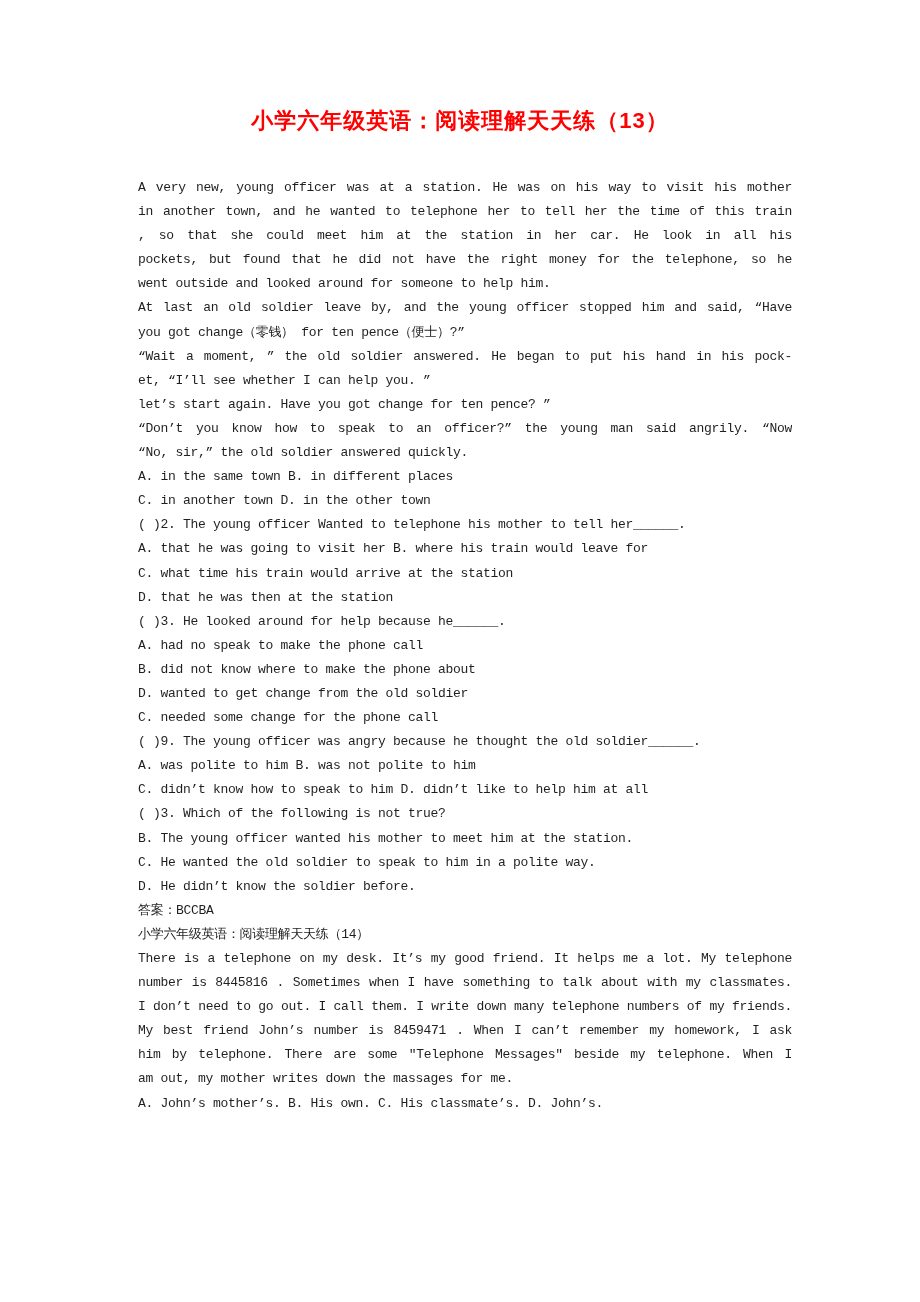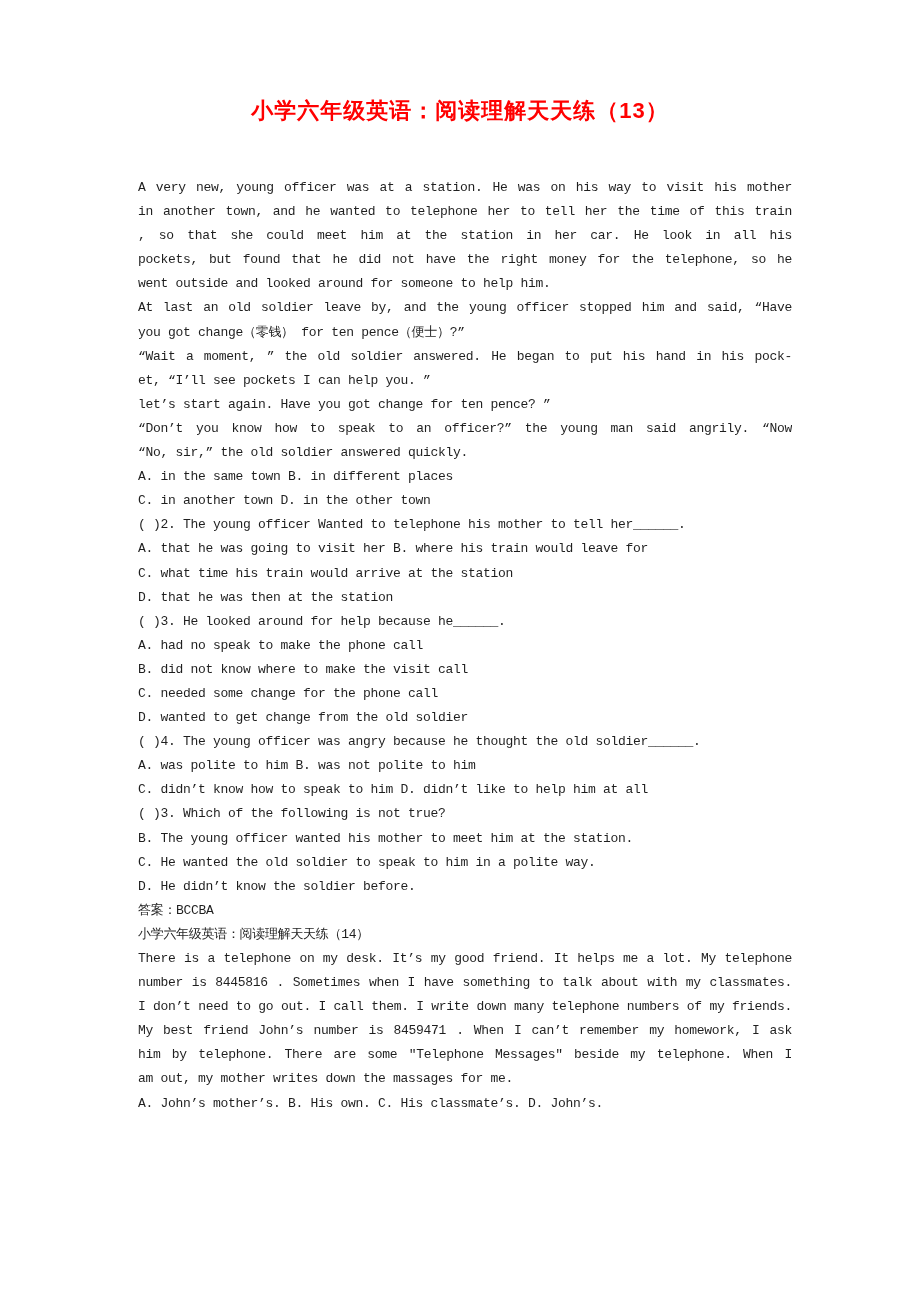--- a/index.html
+++ b/index.html
@@ -9,21 +9,21 @@
     width: 920px;
     height: 1302px;
     margin: 0 auto;
     background: #ffffff;
     font-family: "Liberation Mono", monospace;
     color: #1f1f1f;
     overflow: hidden;
   }
   .doc-title {
     position: absolute;
-    top: 96px;
+    top: 106px;
     left: 0;
     width: 920px;
     margin: 0;
     text-align: center;
     font-size: 22px;
     font-weight: bold;
     letter-spacing: 1px;
     font-family: "Liberation Sans", sans-serif;
   }
   .doc-body {
@@ -54,36 +54,36 @@
   <h1 class="doc-title" style="color: rgb(255, 0, 0);">小学六年级英语：阅读理解天天练（13）</h1>
   <div class="doc-body">
       <div class="line just">A very new, young officer was at a station. He was on his way to visit his mother</div>
       <div class="line just">in another town, and he wanted to telephone her to tell her the time of this train</div>
       <div class="line just">, so that she could meet him at the station in her car. He look in all his</div>
       <div class="line just">pockets, but found that he did not have the right money for the telephone, so he</div>
       <div class="line plain">went outside and looked around for someone to help him.</div>
       <div class="line just">At last an old soldier leave by, and the young officer stopped him and said, “Have</div>
       <div class="line plain">you got change（零钱） for ten pence（便士）?”</div>
       <div class="line just">“Wait a moment, ” the old soldier answered. He began to put his hand in his pock-</div>
-      <div class="line plain">et, “I’ll see pockets I can help you. ”</div>
+      <div class="line plain">et, “I’ll see whether I can help you. ”</div>
       <div class="line plain">let’s start again. Have you got change for ten pence? ”</div>
       <div class="line just">“Don’t you know how to speak to an officer?” the young man said angrily. “Now</div>
       <div class="line plain">“No, sir,” the old soldier answered quickly.</div>
       <div class="line plain">A. in the same town B. in different places</div>
       <div class="line plain">C. in another town D. in the other town</div>
       <div class="line plain">( )2. The young officer Wanted to telephone his mother to tell her______.</div>
       <div class="line plain">A. that he was going to visit her B. where his train would leave for</div>
       <div class="line plain">C. what time his train would arrive at the station</div>
       <div class="line plain">D. that he was then at the station</div>
       <div class="line plain">( )3. He looked around for help because he______.</div>
       <div class="line plain">A. had no speak to make the phone call</div>
-      <div class="line plain">B. did not know where to make the visit call</div>
+      <div class="line plain">B. did not know where to make the phone about</div>
+      <div class="line plain">D. wanted to get change from the old soldier</div>
       <div class="line plain">C. needed some change for the phone call</div>
-      <div class="line plain">D. wanted to get change from the old soldier</div>
-      <div class="line plain">( )4. The young officer was angry because he thought the old soldier______.</div>
+      <div class="line plain">( )9. The young officer was angry because he thought the old soldier______.</div>
       <div class="line plain">A. was polite to him B. was not polite to him</div>
       <div class="line plain">C. didn’t know how to speak to him D. didn’t like to help him at all</div>
       <div class="line plain">( )3. Which of the following is not true?</div>
       <div class="line plain">B. The young officer wanted his mother to meet him at the station.</div>
       <div class="line plain">C. He wanted the old soldier to speak to him in a polite way.</div>
       <div class="line plain">D. He didn’t know the soldier before.</div>
       <div class="line plain">答案：BCCBA</div>
       <div class="line plain">小学六年级英语：阅读理解天天练（14）</div>
       <div class="line just">There is a telephone on my desk. It’s my good friend. It helps me a lot. My telephone</div>
       <div class="line just">number is 8445816 . Sometimes when I have something to talk about with my classmates.</div>

